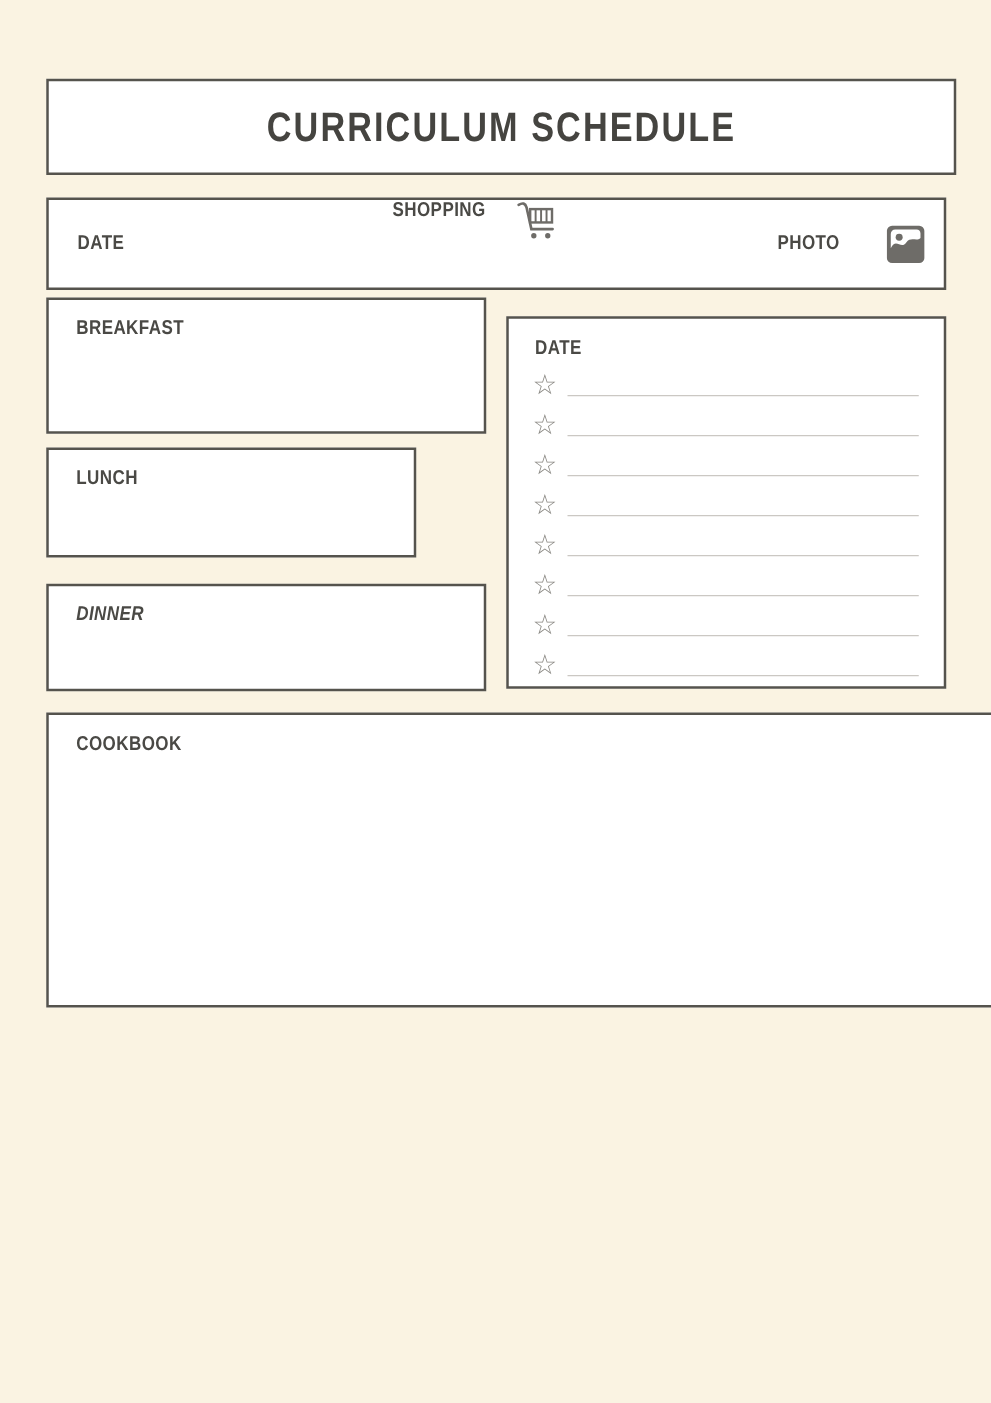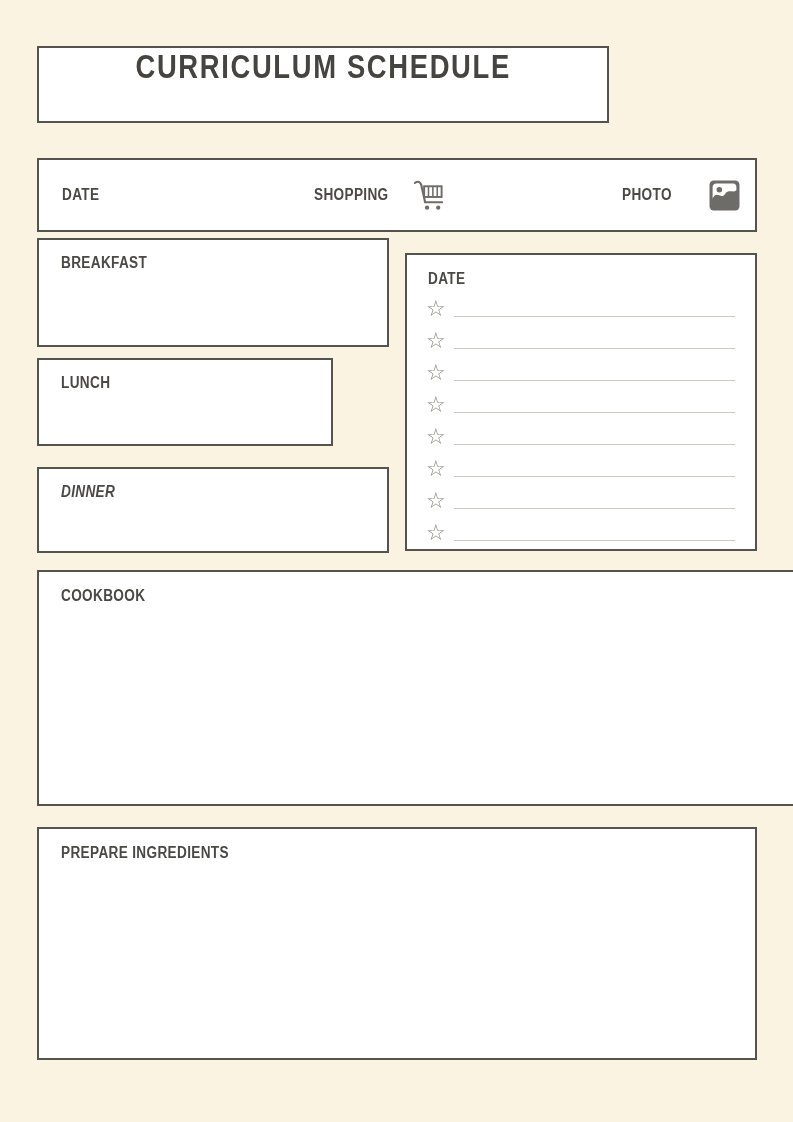--- a/index.html
+++ b/index.html
@@ -30,42 +30,42 @@
 
   .label {
     font-weight: bold;
     font-size: 16px;
     letter-spacing: 0.4px;
     color: #4a4945;
   }
 
   
   .title-box {
-    left: 37px; top: 46px; width: 572px; height: 77px;
-    display: flex; align-items: flex-start; justify-content: center;
+    left: 37px; top: 63px; width: 728px; height: 77px;
+    display: flex; align-items: center; justify-content: center;
   }
   .title {
     font-size: 33px;
     font-weight: bold;
     letter-spacing: 2px;
     color: #454440;
     transform: scaleX(0.83);
     transform-origin: 50% 50%;
     white-space: nowrap;
   }
 
   
   .info-row {
     left: 37px; top: 158px; width: 720px; height: 74px;
     display: flex; align-items: center;
     padding: 0 15px 0 23px;
   }
   .shopping-group {
     position: absolute; left: 275px; top: 0; height: 100%;
-    display: flex; align-items: center; gap: 10px;
+    display: flex; align-items: flex-start; gap: 10px;
   }
   .photo-group {
     margin-left: auto;
     display: flex; align-items: center; gap: 28px;
   }
   .icon-svg { display: block; }
 
   
   .meal-box .label, .area-box .label {
     position: absolute; left: 22px; top: 14px;
@@ -198,18 +198,14 @@
           <span class="write-line"></span>
         </div>
       </div>
   </section>
 
   <section class="box area-box cookbook-box">
     <span class="label cond">COOKBOOK</span>
     <div class="big-write-area"></div>
   </section>
 
-  <section class="box area-box prepare-box">
-    <span class="label cond">PREPARE INGREDIENTS</span>
-    <div class="big-write-area"></div>
-  </section>
 
 </div>
 
 </body></html>

